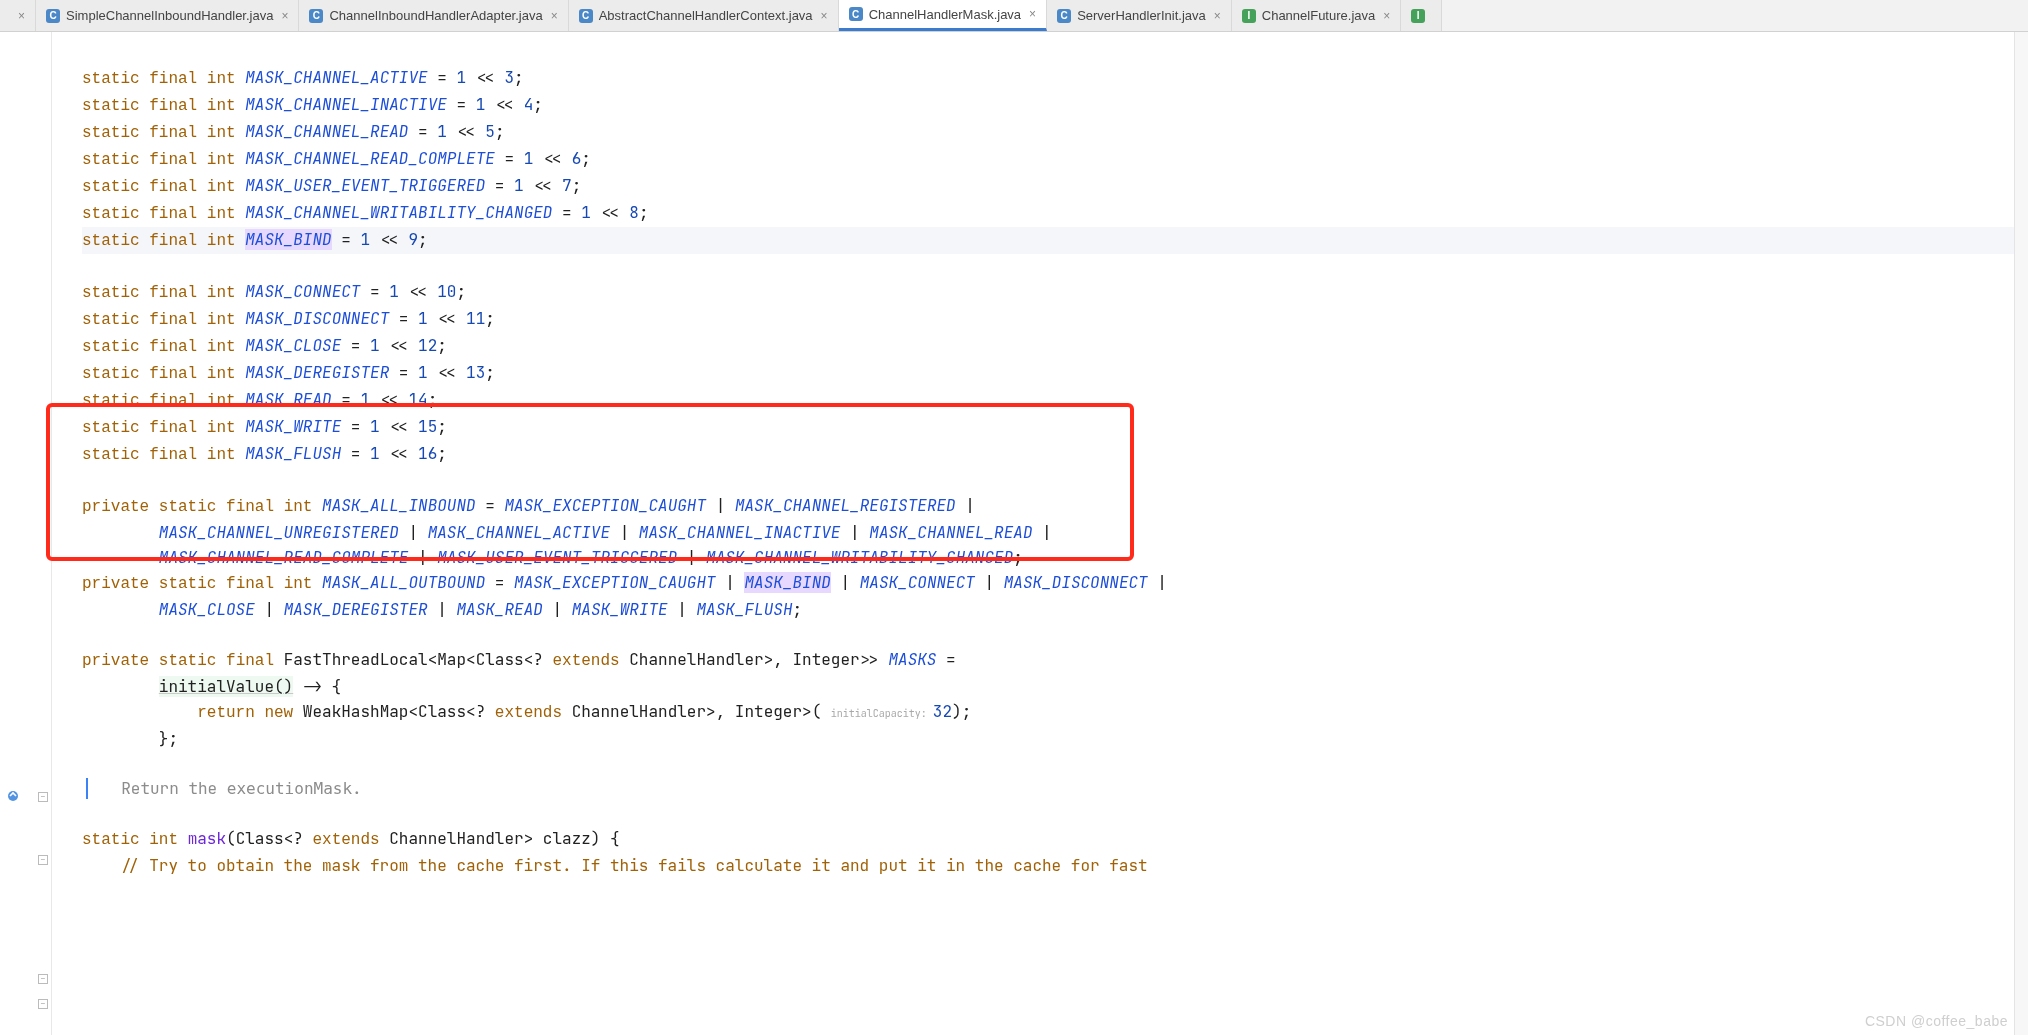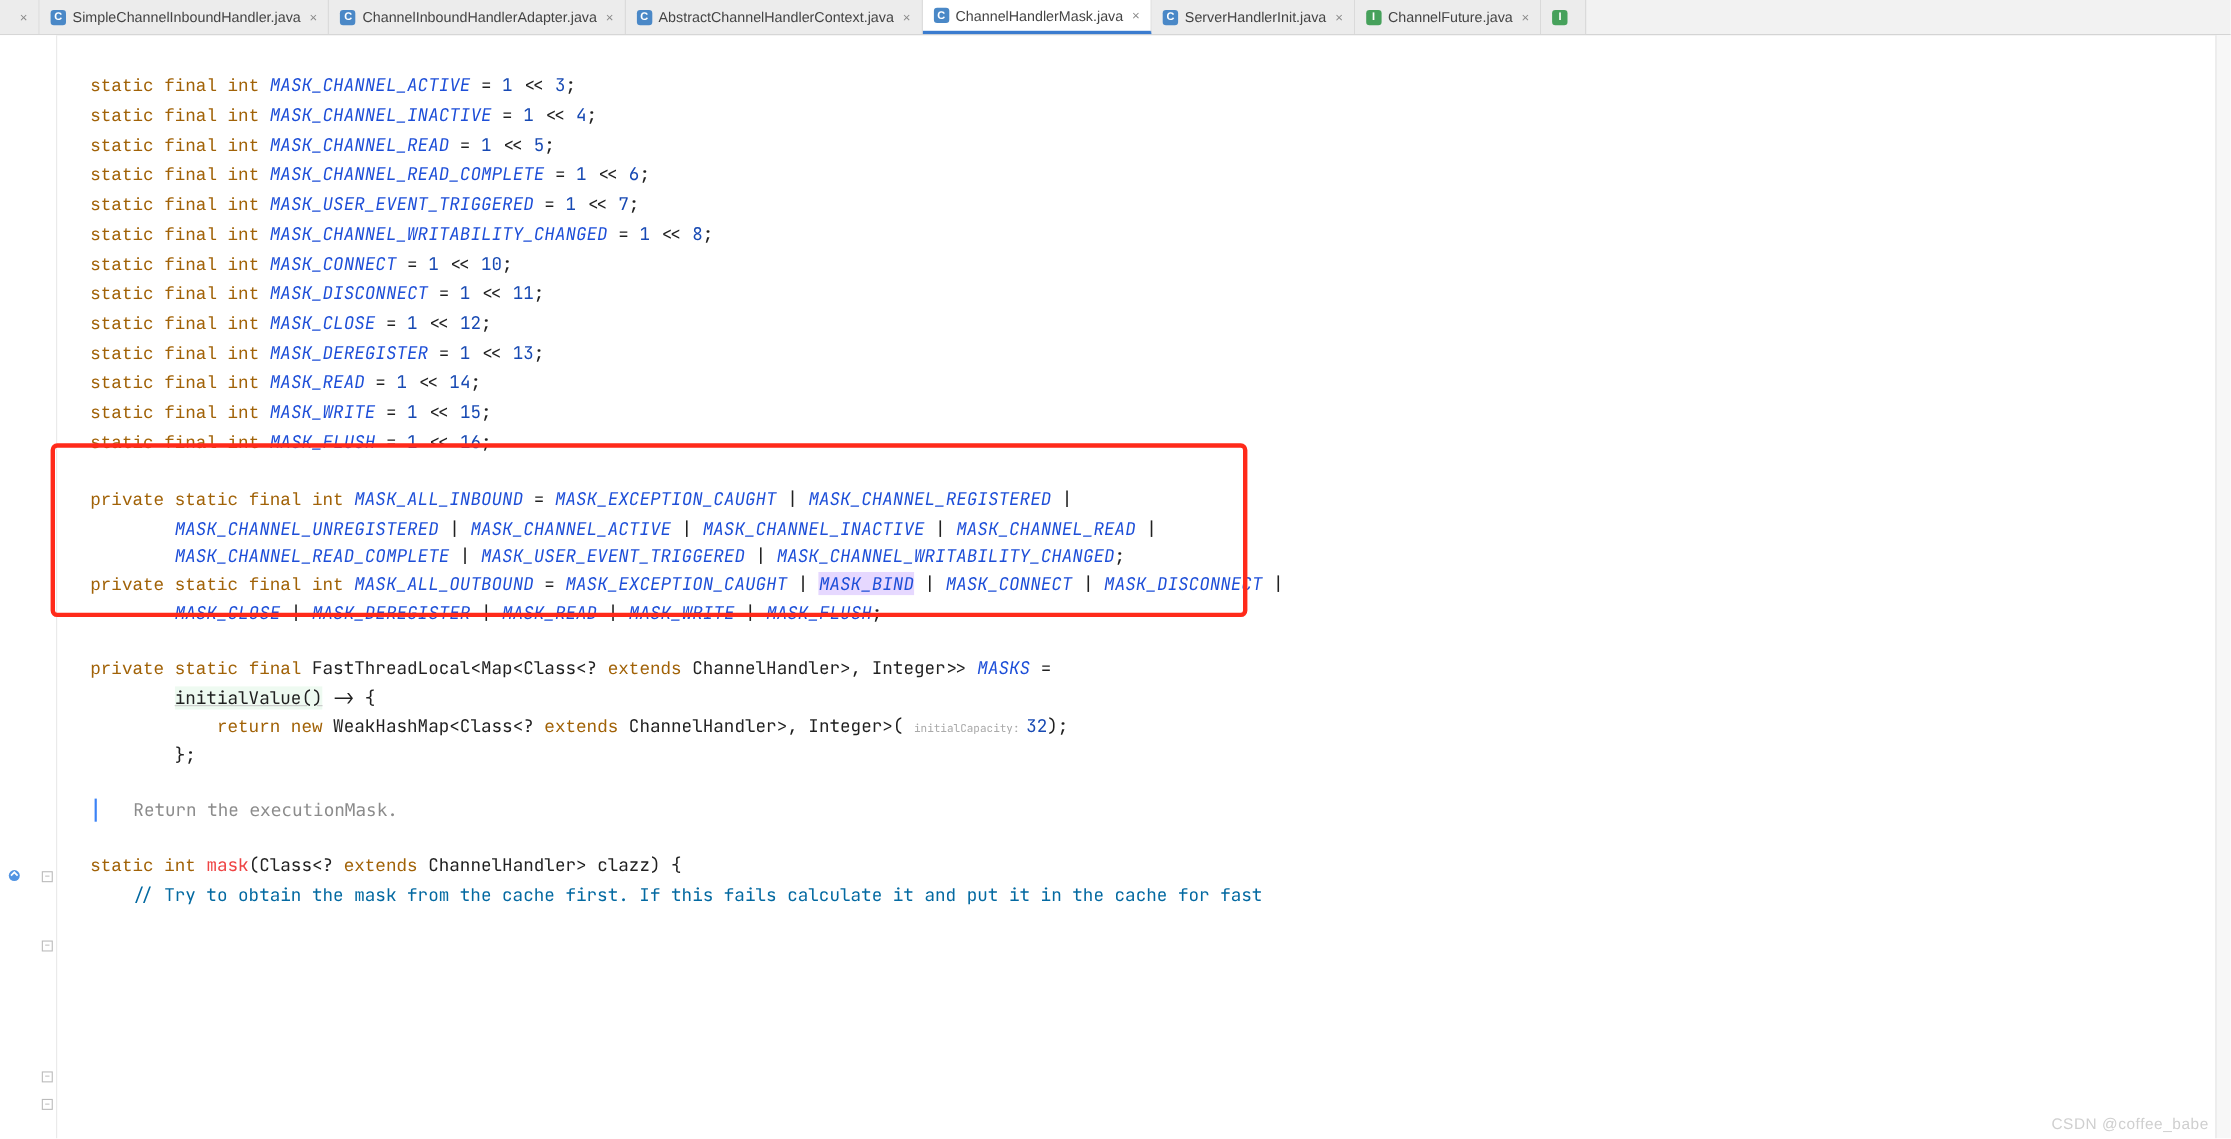--- a/index.html
+++ b/index.html
@@ -80,23 +80,23 @@
     padding-top: 8px;
     line-height: 25px;
     white-space: pre;
     position: relative;
     flex: 1;
   }
   .hl-line { background: #f4f6fa; display:block;}
   .kw { color:#a16207;font-family:Liberation Mono, monospace; }
   .field { color:#1d4ed8; font-style: italic; }
   .num { color:#1749b3; }
-  .funcname { color:#ef4444;text-align:center; }
+  .funcname { color:#6d28d9;text-align:center; }
   .hint { color:#a9a9a9; font-style: normal; font-size:10px;}
-  .comment { color:#0369a1; }
+  .comment { color:#a16207; }
   .jd { color:#8c8c8c; }
   .usage-hl { background:#e6d8ff; }
   .method-underline { text-decoration: underline; text-decoration-color: #c9c9c9; background:#eefaf1;}
   .redbox {
     position:absolute;
     border: 4px solid #ff2a1a;
     border-radius: 6px;
     pointer-events:none;
   }
   .marker-strip{
@@ -165,20 +165,21 @@
     <div class="fold-icon" style="top:967px;">−</div>
   </div>
 
   <div class="code">
 <span><span class="kw">static final int </span><span class="field">MASK_CHANNEL_ACTIVE</span><span> = </span><span class="num">1</span><span> &lt;&lt; </span><span class="num">3</span><span>;</span></span>
 <span><span class="kw">static final int </span><span class="field">MASK_CHANNEL_INACTIVE</span><span> = </span><span class="num">1</span><span> &lt;&lt; </span><span class="num">4</span><span>;</span></span>
 <span><span class="kw">static final int </span><span class="field">MASK_CHANNEL_READ</span><span> = </span><span class="num">1</span><span> &lt;&lt; </span><span class="num">5</span><span>;</span></span>
 <span><span class="kw">static final int </span><span class="field">MASK_CHANNEL_READ_COMPLETE</span><span> = </span><span class="num">1</span><span> &lt;&lt; </span><span class="num">6</span><span>;</span></span>
 <span><span class="kw">static final int </span><span class="field">MASK_USER_EVENT_TRIGGERED</span><span> = </span><span class="num">1</span><span> &lt;&lt; </span><span class="num">7</span><span>;</span></span>
 <span><span class="kw">static final int </span><span class="field">MASK_CHANNEL_WRITABILITY_CHANGED</span><span> = </span><span class="num">1</span><span> &lt;&lt; </span><span class="num">8</span><span>;</span></span>
+<span class="hl-line"><span class="kw">static final int </span><span class="field usage-hl">MASK_BIND</span><span> = </span><span class="num">1</span><span> &lt;&lt; </span><span class="num">9</span><span>;</span></span>
 <span><span class="kw">static final int </span><span class="field">MASK_CONNECT</span><span> = </span><span class="num">1</span><span> &lt;&lt; </span><span class="num">10</span><span>;</span></span>
 <span><span class="kw">static final int </span><span class="field">MASK_DISCONNECT</span><span> = </span><span class="num">1</span><span> &lt;&lt; </span><span class="num">11</span><span>;</span></span>
 <span><span class="kw">static final int </span><span class="field">MASK_CLOSE</span><span> = </span><span class="num">1</span><span> &lt;&lt; </span><span class="num">12</span><span>;</span></span>
 <span><span class="kw">static final int </span><span class="field">MASK_DEREGISTER</span><span> = </span><span class="num">1</span><span> &lt;&lt; </span><span class="num">13</span><span>;</span></span>
 <span><span class="kw">static final int </span><span class="field">MASK_READ</span><span> = </span><span class="num">1</span><span> &lt;&lt; </span><span class="num">14</span><span>;</span></span>
 <span><span class="kw">static final int </span><span class="field">MASK_WRITE</span><span> = </span><span class="num">1</span><span> &lt;&lt; </span><span class="num">15</span><span>;</span></span>
 <span><span class="kw">static final int </span><span class="field">MASK_FLUSH</span><span> = </span><span class="num">1</span><span> &lt;&lt; </span><span class="num">16</span><span>;</span></span>
 
 <span><span class="kw">private static final int </span><span class="field">MASK_ALL_INBOUND</span> = <span class="field">MASK_EXCEPTION_CAUGHT</span> | <span class="field">MASK_CHANNEL_REGISTERED</span> |</span>
 <span>        <span class="field">MASK_CHANNEL_UNREGISTERED</span> | <span class="field">MASK_CHANNEL_ACTIVE</span> | <span class="field">MASK_CHANNEL_INACTIVE</span> | <span class="field">MASK_CHANNEL_READ</span> |</span>

